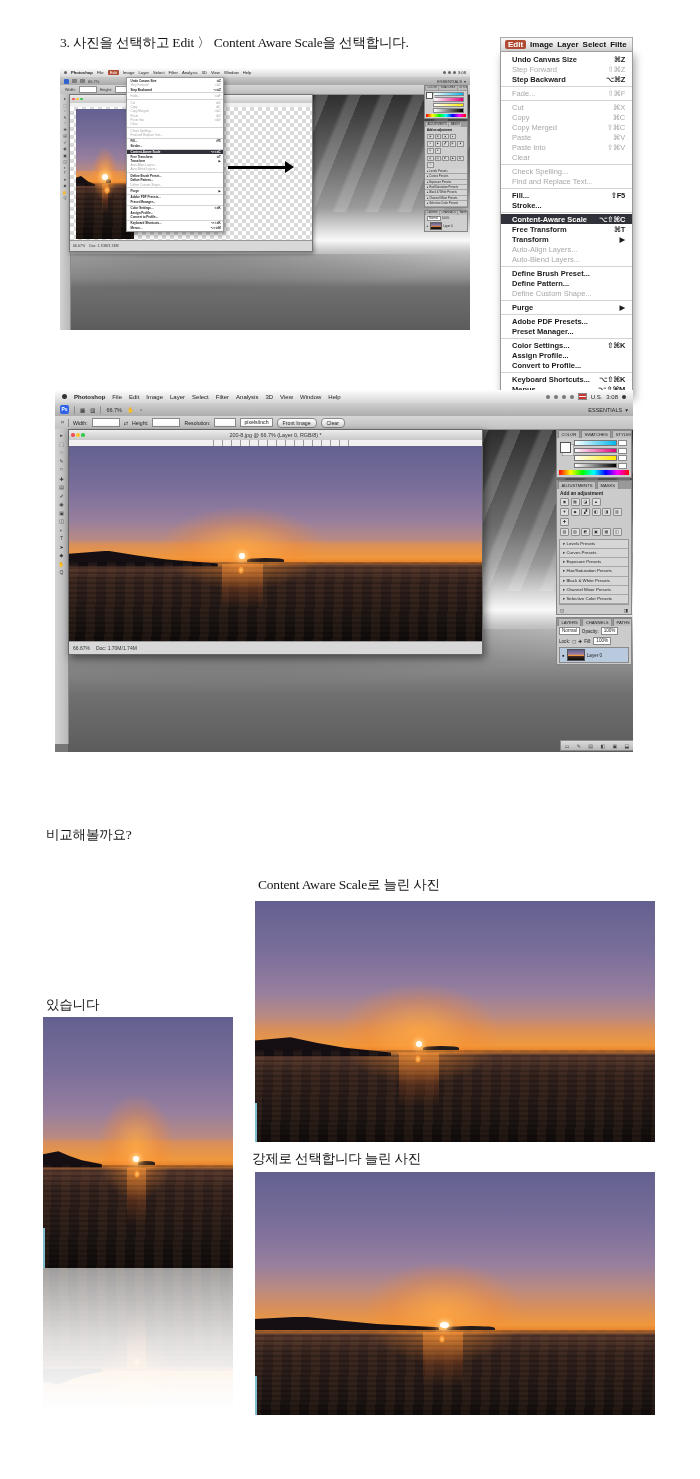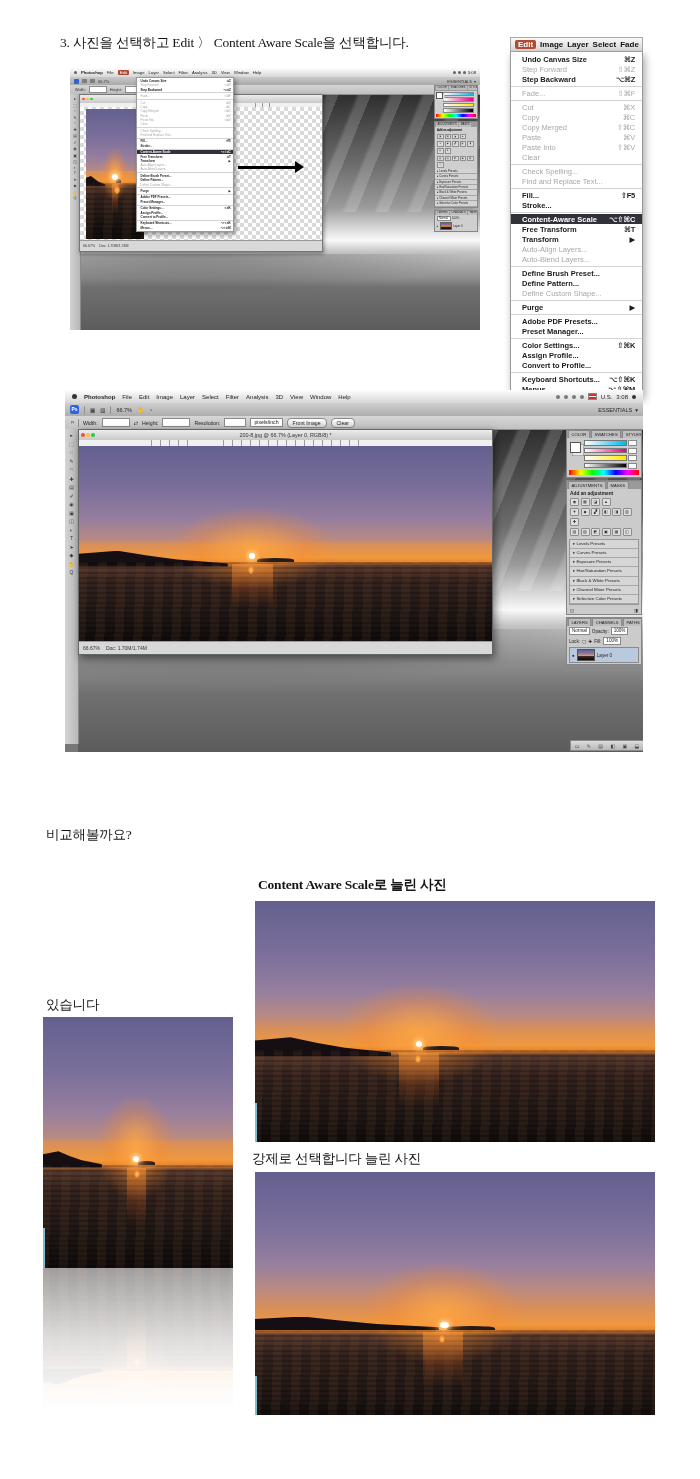--- a/index.html
+++ b/index.html
@@ -47,21 +47,21 @@
 
   .checker{background-color:#fff;
     background-image:linear-gradient(45deg,#d9d9d9 25%,transparent 25%,transparent 75%,#d9d9d9 75%),
                      linear-gradient(45deg,#d9d9d9 25%,transparent 25%,transparent 75%,#d9d9d9 75%);
     background-size:8px 8px;background-position:0 0,4px 4px;}
 
   .arrow{position:absolute;height:3px;background:#000;}
   .arrow::after{content:"";position:absolute;right:-8px;top:-5px;
     border-left:9px solid #000;border-top:6.5px solid transparent;border-bottom:6.5px solid transparent;}
 
-  .ui{font-family:"Liberation Sans","DejaVu Sans",sans-serif;margin-left:10px;}
+  .ui{font-family:"Liberation Sans","DejaVu Sans",sans-serif;}
 
   
   #editmenu{left:500px;top:37px;width:133px;}
   .em-bar{height:13px;background:linear-gradient(#f8f8f8,#d9d9d9);border:1px solid #a8a8a8;
     display:flex;align-items:center;gap:4px;padding:0 4px;font-size:8px;font-weight:bold;color:#111;}
   .em-bar .mi{white-space:nowrap;}
   .em-bar .mi:first-child{background:#b14a32;color:#fff;padding:0 3px;border-radius:2px;}
   .em-body{background:#fff;border:1px solid #9a9a9a;border-top:none;
     box-shadow:2px 3px 8px rgba(0,0,0,.35);padding:2px 0;}
   .em-row{display:flex;justify-content:space-between;align-items:center;height:10px;
@@ -547,21 +547,21 @@
     <div class="arrow" style="left:168px;top:98px;width:58px;"></div>
   </div>
 
   <div id="editmenu" class="abs ui">
     <div class="em-bar">
 
     <span class="mi">Edit</span>
         <span class="mi">Image</span>
         <span class="mi">Layer</span>
         <span class="mi">Select</span>
-        <span class="mi">Fade</span>
+        <span class="mi">Filte</span>
       </div>
     <div class="em-body">
 
     <div class="em-row enabled">
         <span class="em-label">Undo Canvas Size</span>
         <span class="em-short">⌘Z</span>
       </div>
         <div class="em-row disabled">
         <span class="em-label">Step Forward</span>
         <span class="em-short">⇧⌘Z</span>
@@ -930,21 +930,21 @@
     <span>▭</span>
         <span>✎</span>
         <span>▤</span>
         <span>◧</span>
         <span>▣</span>
         <span>⬓</span>
       </div>
   </div>
 
   <div class="ktext" style="left:46px;top:826px;">비교해볼까요?</div>
-  <div class="ktext" style="left:258px;top:876px;font-weight:bold;">Content Aware Scale로 늘린 사진</div>
+  <div class="ktext" style="left:258px;top:876px;">Content Aware Scale로 늘린 사진</div>
 
   <div id="photo-cas" class="sunset abs">
     <div class="glow"></div>
     <div class="land"></div>
     <div class="sea"></div>
     <div class="islet"></div>
     <div class="streak"></div>
     <div class="spot"></div>
     <div class="sun"></div>
     <div class="cyan"></div>

